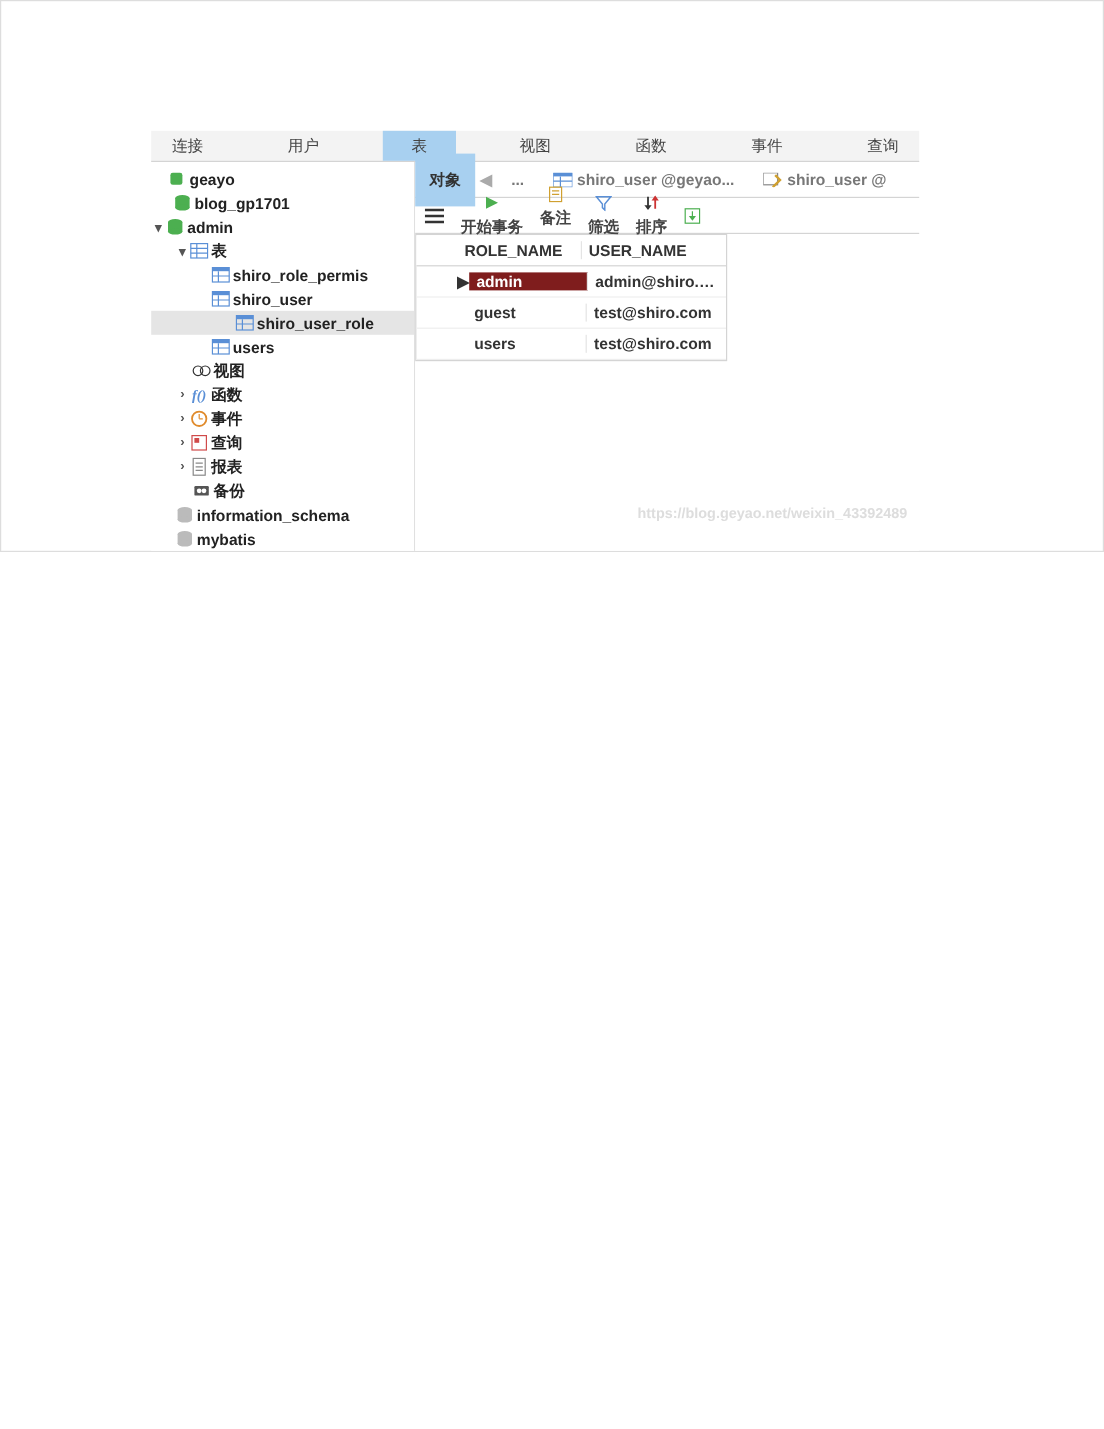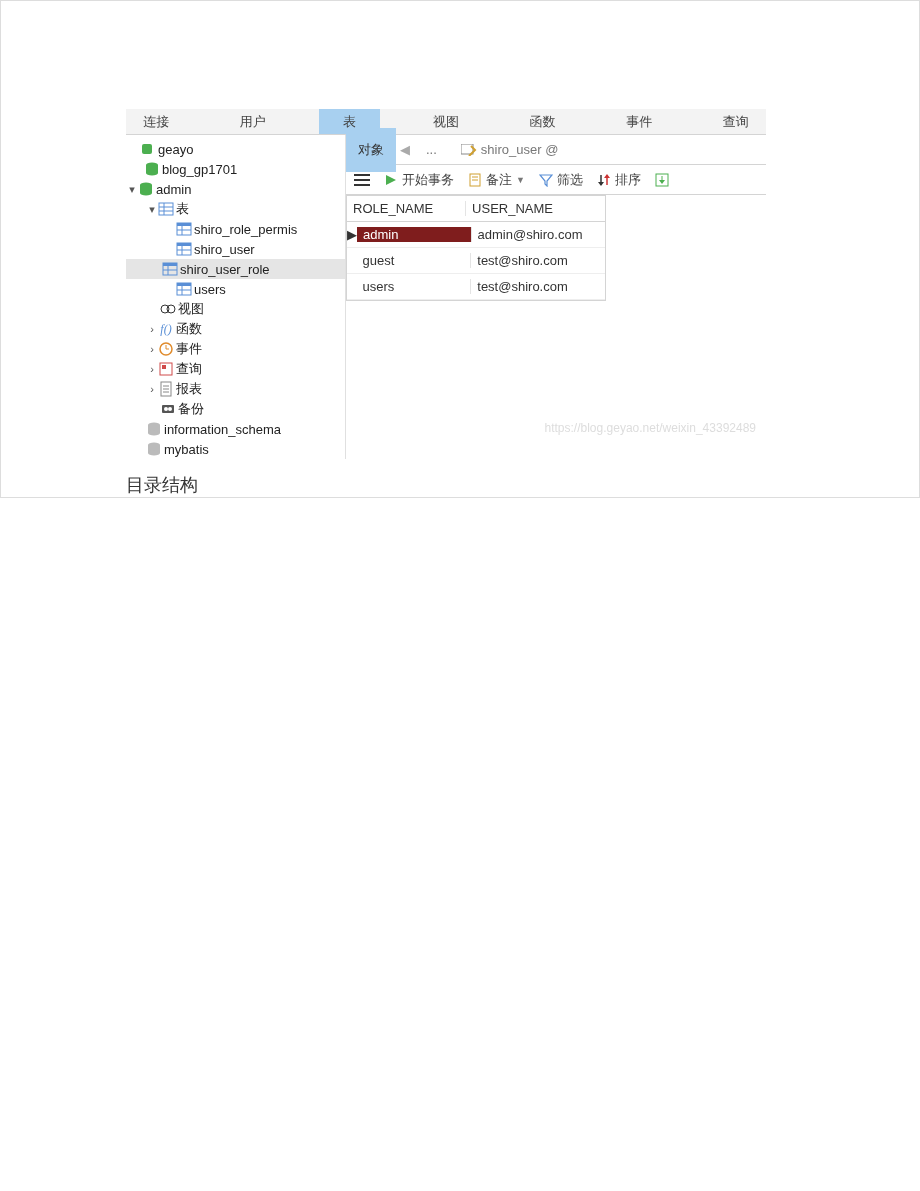--- a/index.html
+++ b/index.html
@@ -5,44 +5,44 @@
   * { box-sizing: border-box; font-family: "Microsoft YaHei", Arial, sans-serif; }
   body { margin: 0; background: #fff; font-size: 13px; color: #333; }
   .container { width: 920px; border: 1px solid #ddd; margin-left: 0; }
   .screenshot { margin: 108px 0 0 125px; width: 640px; }
 
   
   .menubar { display: flex; background: #f3f3f3; border-bottom: 1px solid #d4d4d4; height: 26px; gap: 36px; }
   .menubar .item { padding: 4px 0; width: 88px; text-align: center; cursor: pointer; color: #444; }
   .menubar .item.active { background: #a8d0f0; }
 
-  .body { display: flex; }
+  .body { display: flex; font-weight: bold; }
 
   
   .sidebar { width: 220px; border-right: 1px solid #e0e0e0; padding-top: 4px; background: #fff; }
   .tree-row { display: flex; align-items: center; height: 20px; white-space: nowrap; overflow: hidden; cursor: pointer; }
   .tree-row.sel { background: #e5e5e5; }
   .tog { width: 12px; text-align: center; color: #555; font-size: 11px; }
   .ic { width: 16px; height: 16px; margin-right: 2px; display: inline-block; position: relative; }
   .lbl { color: #222; }
 
   
   .main { flex: 1; background: #fff; }
   .tabbar { display: flex; align-items: center; height: 30px; border-bottom: 1px solid #d4d4d4; }
   .tabbar .tab { height: 44px; display: flex; align-items: center; padding: 15px 12px; color: #777; text-align: center; }
   .tabbar .tab.active { background: #a8d0f0; color: #333; }
   .tabbar .sep { color: #aaa; padding: 0 4px; }
   .tabbar .tic { width: 16px; height: 12px; margin-right: 4px; }
 
   .toolbar { display: flex; align-items: center; gap: 14px; height: 30px; padding: 0 8px; border-bottom: 1px solid #d4d4d4; color: #444; }
-  .toolbar .btn { display: flex; align-items: center; gap: 4px; cursor: pointer; }
+  .toolbar .btn { display: flex; align-items: center; gap: 4px; cursor: pointer; flex-direction: column; }
   .toolbar .btn .dd { font-size: 9px; color: #777; }
 
   .datagrid { display: flex; flex-direction: column; border: 1px solid #d4d4d4; width: 260px; }
-  .datagrid .hdr, .datagrid .row { display: flex; height: 26px; align-items: center; }
+  .datagrid .hdr, .datagrid .row { display: flex; height: 26px; align-items: center; padding-left: 34px; }
   .datagrid .hdr { background: #fff; border-bottom: 1px solid #d4d4d4; color: #333; }
   .datagrid .cell { padding: 0 6px; overflow: hidden; white-space: nowrap; text-overflow: ellipsis; }
   .datagrid .c1 { width: 120px; border-right: 1px solid #e4e4e4; }
   .datagrid .c2 { width: 140px; }
   .datagrid .row { border-bottom: 1px solid #eee; }
   .datagrid .row.sel .c1 { background: #7f1d1d; color: #fff; }
   .datagrid .row .ptr { width: 10px; text-align: center; color: #333; }
 
   .watermark { position: relative; margin-top: 120px; text-align: right; padding-right: 10px; color: #ddd; font-size: 12px; }
 
@@ -133,21 +133,21 @@
           <span class="ic">
             <svg width="16" height="16">
                 <rect x="1" y="2" width="14" height="12" fill="none" stroke="#5a8fd6"></rect>
                 <rect x="1" y="2" width="14" height="3" fill="#5a8fd6"></rect>
                 <line x1="1" y1="9" x2="15" y2="9" stroke="#5a8fd6"></line>
                 <line x1="6" y1="5" x2="6" y2="14" stroke="#5a8fd6"></line>
               </svg>
           </span>
           <span class="lbl">shiro_user</span>
         </div>
-        <div class="tree-row sel" style="padding-left:36px">
+        <div class="tree-row sel" style="padding-left:70px">
           <span class="ic">
             <svg width="16" height="16">
                 <rect x="1" y="2" width="14" height="12" fill="none" stroke="#5a8fd6"></rect>
                 <rect x="1" y="2" width="14" height="3" fill="#5a8fd6"></rect>
                 <line x1="1" y1="9" x2="15" y2="9" stroke="#5a8fd6"></line>
                 <line x1="6" y1="5" x2="6" y2="14" stroke="#5a8fd6"></line>
               </svg>
           </span>
           <span class="lbl">shiro_user_role</span>
         </div>
@@ -249,20 +249,31 @@
       </div>
 
       <div class="main">
         <div class="tabbar">
           <div class="tab active">对象</div>
           <div class="sep">◀</div>
           <div class="tab">...</div>
           <div class="tab">
             <span class="tic">
               <svg width="16" height="12">
+                  <rect x="0" y="0" width="16" height="12" fill="none" stroke="#5a8fd6"></rect>
+                  <rect x="0" y="0" width="16" height="3" fill="#5a8fd6"></rect>
+                  <line x1="0" y1="7" x2="16" y2="7" stroke="#5a8fd6"></line>
+                  <line x1="6" y1="3" x2="6" y2="12" stroke="#5a8fd6"></line>
+                </svg>
+            </span>
+            <span>shiro_user @geyao...</span>
+          </div>
+          <div class="tab">
+            <span class="tic">
+              <svg width="16" height="12">
                   <rect x="0" y="0" width="12" height="10" fill="none" stroke="#888"></rect>
                   <path d="M10 2 L14 6 L8 12" fill="none" stroke="#d0a030" stroke-width="2"></path>
                 </svg>
             </span>
             <span>shiro_user @</span>
           </div>
         </div>
 
         <div class="toolbar">
           <div class="btn">
@@ -340,14 +351,13 @@
             <div class="cell c1">users</div>
             <div class="cell c2">test@shiro.com</div>
           </div>
         </div>
 
         <div class="watermark">https://blog.geyao.net/weixin_43392489</div>
       </div>
     </div>
   </div>
 
-  <div class="caption">目录结构</div>
 </div>
 
 </body></html>

